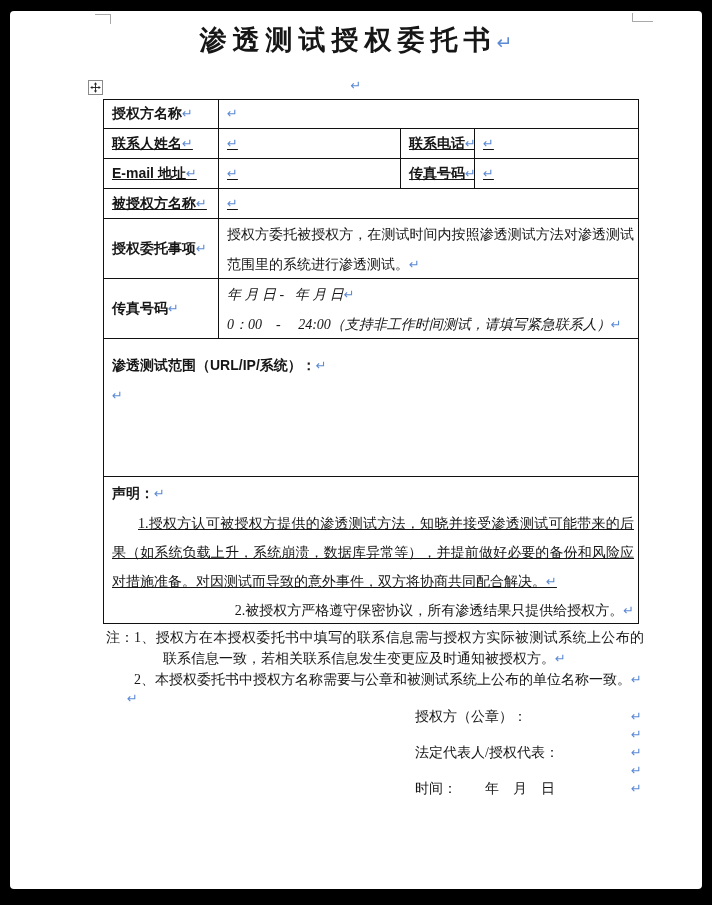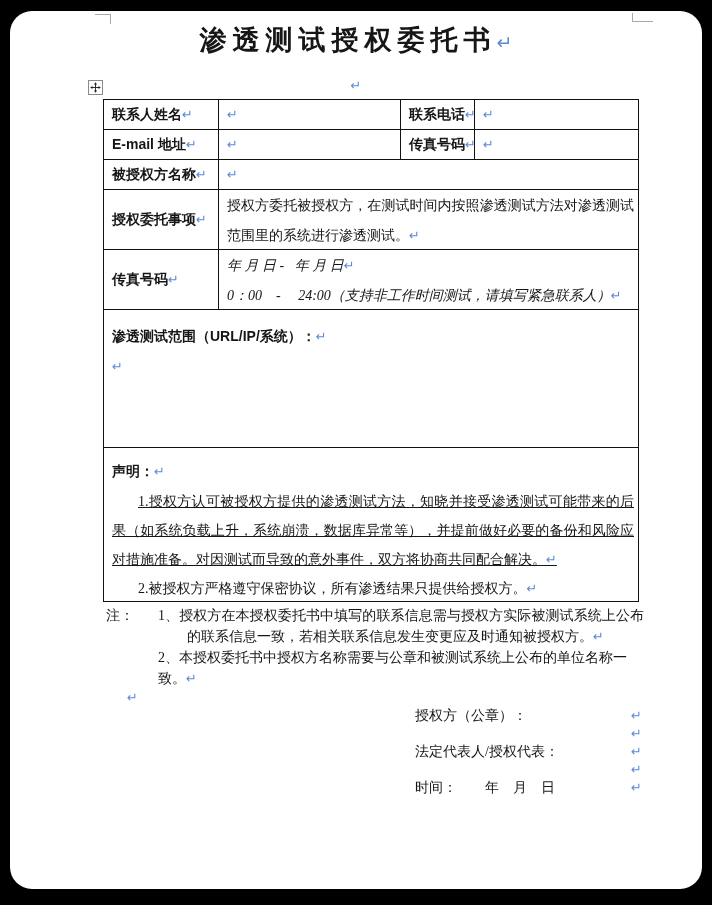--- a/index.html
+++ b/index.html
@@ -16,21 +16,21 @@
     background:var(--frame-bg);
     font-family:"Liberation Serif","DejaVu Sans",serif;
     color:#161616;
     position:relative;
     overflow:hidden;
   }
   .frame{position:absolute;inset:0;background:var(--frame-bg);}
   .page{
     position:absolute;left:10px;top:11px;width:692px;height:878px;
     background:var(--page-bg);
-    border-radius:22px;
+    border-radius:4px;
     overflow:hidden;
   }
   
   .crop-tl{
     position:absolute;left:85px;top:3px;width:16px;height:10px;
     border-top:1px solid var(--crop-gray);
     border-right:1px solid var(--crop-gray);
   }
   .crop-tr{
     position:absolute;left:622px;top:2px;width:21px;height:9px;
@@ -78,21 +78,21 @@
     border:1px solid var(--border-black);
     padding:0 0 0 8px;
     vertical-align:middle;
     overflow:hidden;
   }
   td.lbl{
     font-weight:bold;
     font-family:"Liberation Sans","DejaVu Sans",sans-serif;
     white-space:nowrap;
   }
-  tr.r1{height:29px;} tr.r2,tr.r3,tr.r4{height:30px;}
+  tr.r1{height:29px;} tr.r2,tr.r3,tr.r4{height:30px;text-decoration:underline;}
   tr.r5,tr.r6{height:60px;}
   tr.r7{height:138px;} tr.r8{height:114px;} tr.r9{height:147px;}
   td.top{vertical-align:top;}
   .clip{overflow:hidden;}
   .lh30{line-height:30px;}
   .pre{white-space:pre;}
   .just{text-align:justify;}
   .indent{text-indent:26px;}
   .sec-head{
     font-weight:bold;
@@ -104,21 +104,21 @@
     display:flex;
     margin:3px 0 0 96px;
     width:538px;
     font-size:14px;line-height:21px;
   }
   .note-prefix{
     width:28px;flex:0 0 28px;
     font-family:"Liberation Sans","DejaVu Sans",sans-serif;
     white-space:nowrap;
   }
-  .note-items{flex:1;margin-left:24px;}
+  .note-items{flex:1;}
   .note-item-1{padding-left:29px;text-indent:-29px;text-align:justify;}
   .note-item-2{}
   .lone-mark{
     margin-left:117px;
     line-height:15px;height:15px;
   }
   
   .signature{
     margin:3px 0 0 357px;
     width:275px;
@@ -155,20 +155,24 @@
 
     <table class="auth">
       <colgroup>
         <col style="width:115px">
           <col style="width:182px">
           <col style="width:74px">
           <col style="width:164px">
       </colgroup>
 
       <tbody>
+          <tr class="r1">
+        <td class="lbl"><span>授权方名称</span><span class="pilcrow">↵</span></td>
+        <td colspan="3"><span class="pilcrow">↵</span></td>
+      </tr>
 
       <tr class="r2">
         <td class="lbl"><span>联系人姓名</span><span class="pilcrow">↵</span></td>
         <td><span class="pilcrow">↵</span></td>
         <td class="lbl"><span>联系电话</span><span class="pilcrow">↵</span></td>
         <td><span class="pilcrow">↵</span></td>
       </tr>
 
       <tr class="r3">
         <td class="lbl"><span>E-mail 地址</span><span class="pilcrow">↵</span></td>
@@ -204,24 +208,24 @@
           <div class="clip" style="height:115px;">
             <div class="sec-head"><span>渗透测试范围（URL/IP/系统）：</span><span class="pilcrow">↵</span></div>
             <div class="lh30"><span class="pilcrow">↵</span></div>
           </div>
         </td>
       </tr>
 
 
       <tr class="r9">
         <td colspan="4" class="top">
-          <div class="clip" style="height:145px;padding-right:4px;margin-top:8px;">
+          <div class="clip" style="height:145px;padding-right:4px;">
             <div class="sec-head"><span>声明：</span><span class="pilcrow">↵</span></div>
             <div class="lh30 just indent" style="line-height:29px;text-decoration:underline;"><span>1.授权方认可被授权方提供的渗透测试方法，知晓并接受渗透测试可能带来的后果（如系统负载上升，系统崩溃，数据库异常等），并提前做好必要的备份和风险应对措施准备。对因测试而导致的意外事件，双方将协商共同配合解决。</span><span class="pilcrow">↵</span></div>
-            <div class="lh30 indent" style="line-height:29px;"><span>2.被授权方严格遵守保密协议，所有渗透结果只提供给授权方。</span><span class="pilcrow">↵</span></div>
+            <div class="lh30 indent" style="line-height:29px;text-align:right;"><span>2.被授权方严格遵守保密协议，所有渗透结果只提供给授权方。</span><span class="pilcrow">↵</span></div>
           </div>
         </td>
       </tr>
     </tbody>
       </table>
 
     <div class="notes">
       <div class="note-prefix">注：</div>
       <div class="note-items">
         <div class="note-item-1"><span>1、授权方在本授权委托书中填写的联系信息需与授权方实际被测试系统上公布的联系信息一致，若相关联系信息发生变更应及时通知被授权方。</span><span class="pilcrow">↵</span></div>

